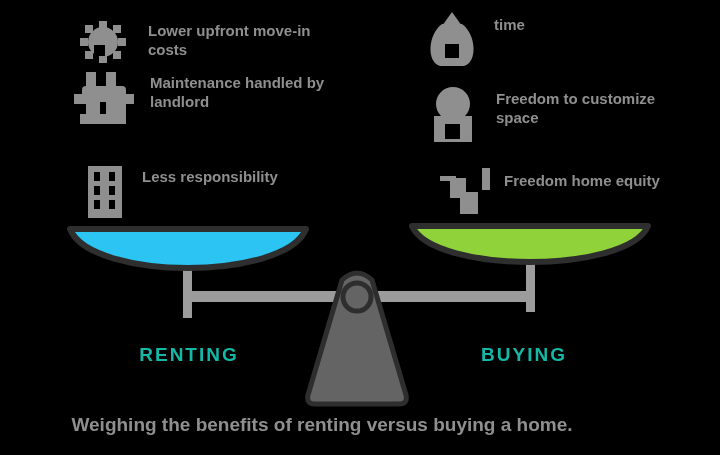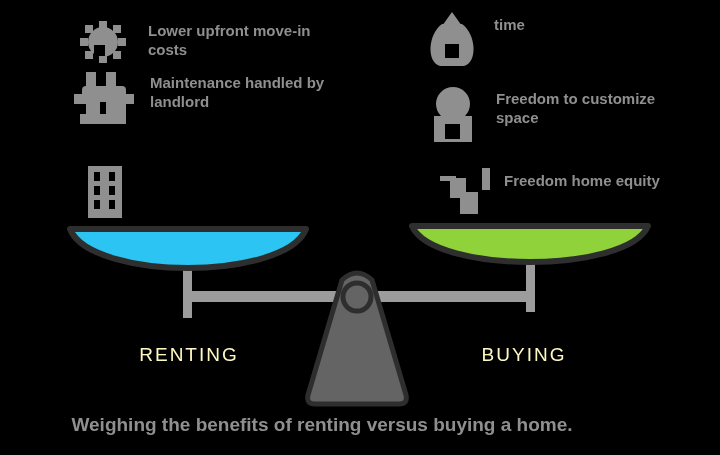--- a/index.html
+++ b/index.html
@@ -13,21 +13,21 @@
   .stage{position:absolute;inset:0;padding-left:24px;}
   .item{position:absolute;display:flex;align-items:flex-start;gap:14px;}
   .item .icon{flex:0 0 auto;}
   .item .txt{color:#8f8f8f;font-size:15px;font-weight:600;line-height:19px;padding-top:3px;}
   .txt .l2{display:block;}
   .pan-svg,.fulcrum-svg{position:absolute;display:block;}
   .rod{position:absolute;background:#9c9c9c;}
   .beam{position:absolute;background:#9c9c9c;}
   .pan-label{
     position:absolute;width:140px;text-align:center;
-    color:#fef9c3;font-size:19px;font-weight:400;letter-spacing:2px;
+    color:#14b8a6;font-size:19px;font-weight:700;letter-spacing:2px;
   }
   .caption{
     position:absolute;left:0;top:414px;width:644px;text-align:center;
     color:#8f8f8f;font-size:19px;font-weight:600;
   }
   svg{display:block;}
 </style>
 </head>
 <body>
 
@@ -83,20 +83,23 @@
         <rect x="4" y="2" width="34" height="52" fill="#8f8f8f"></rect>
         <g fill="#000">
           <rect x="10" y="8" width="6" height="9"></rect>
           <rect x="25" y="8" width="6" height="9"></rect>
           <rect x="10" y="22" width="6" height="9"></rect>
           <rect x="25" y="22" width="6" height="9"></rect>
           <rect x="10" y="36" width="6" height="9"></rect>
           <rect x="25" y="36" width="6" height="9"></rect>
         </g>
       </svg>
+    </span>
+    <span class="txt">
+      <span>Less responsibility</span>
     </span>
   </div>
 
   <div class="item" style="left:424px;top:12px;">
     <span class="icon">
       <svg width="56" height="56" viewBox="0 0 56 56">
         <g fill="#8f8f8f">
           <polygon points="28,0 38,14 18,14"></polygon>
           <path d="M18,12 C4,22 2,50 16,54 L40,54 C54,50 52,22 38,12 Z"></path>
         </g>

